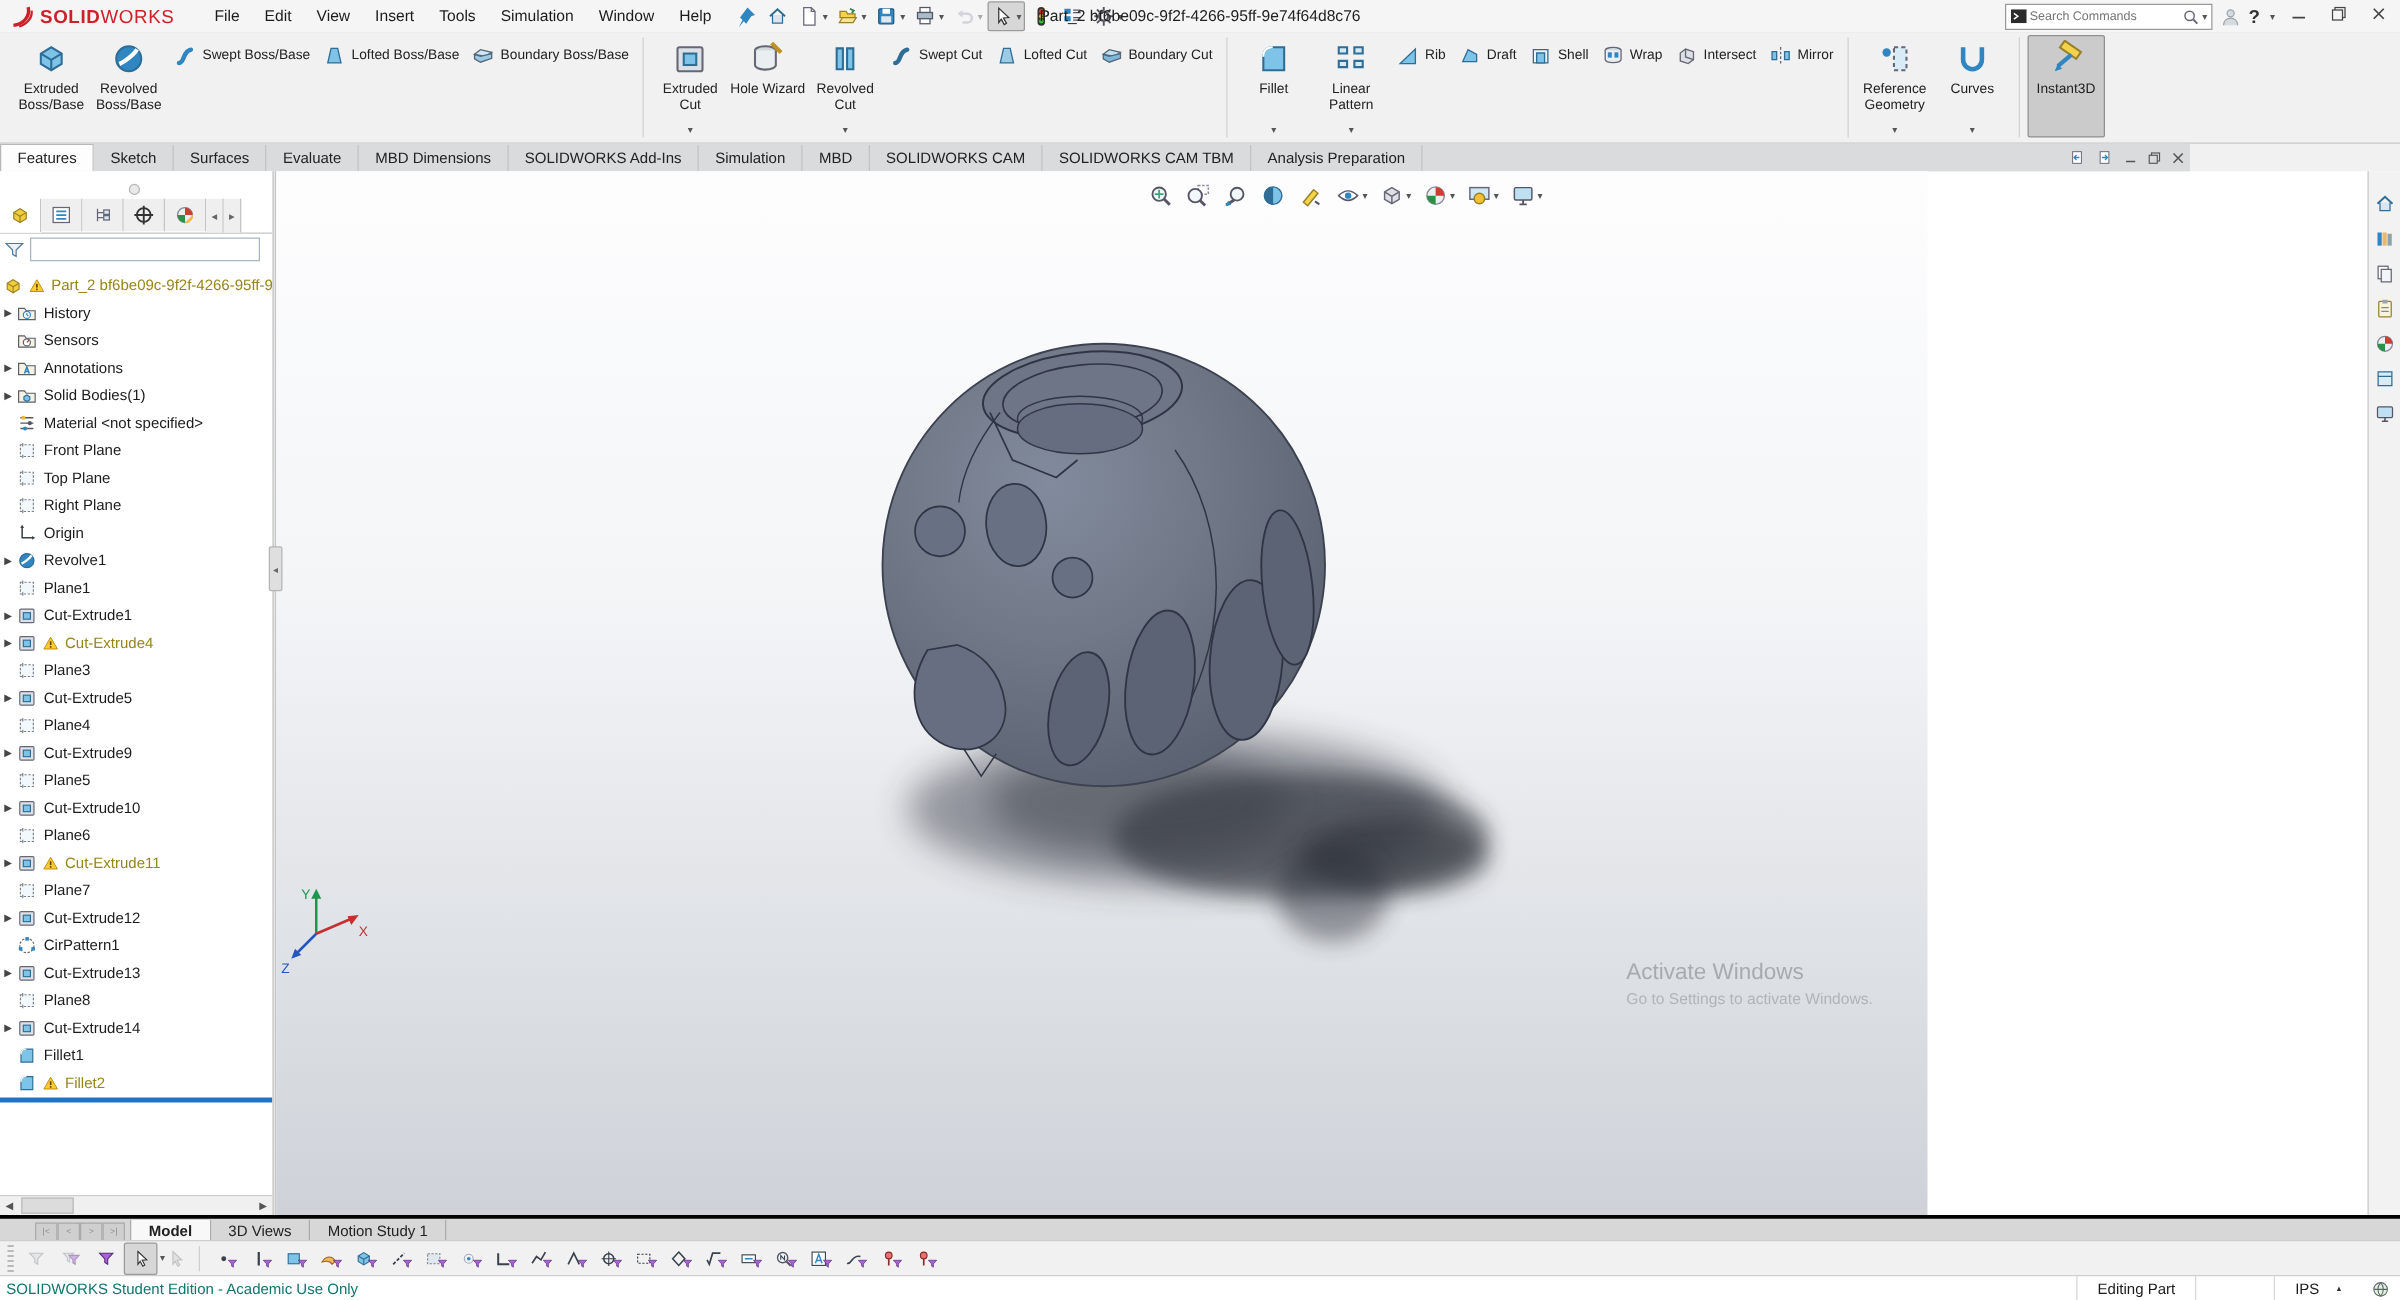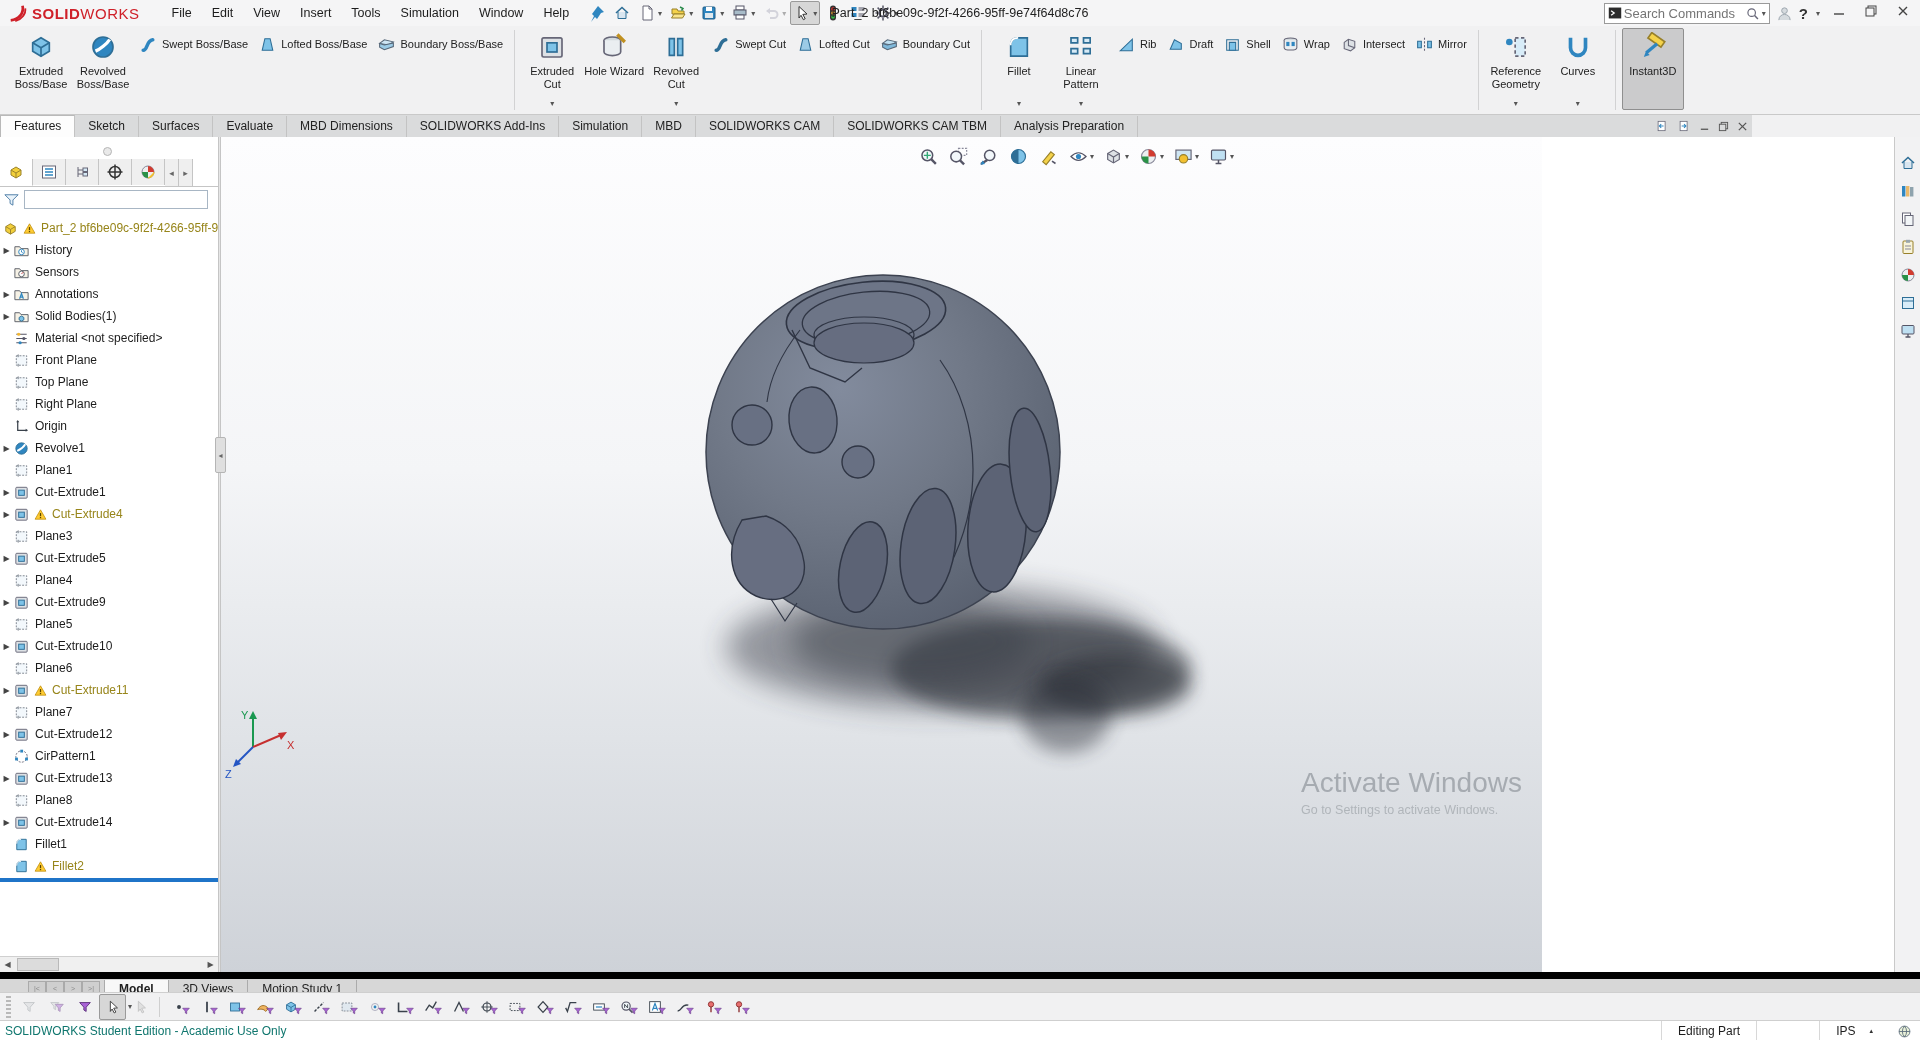--- a/index.html
+++ b/index.html
@@ -16,21 +16,21 @@
   .qat{display:flex;align-items:center;margin-left:6px;gap:1px;}
   .qbtn{display:flex;align-items:center;height:22px;padding:0 2px;border:1px solid transparent;border-radius:2px;}
   .qbtn.pressed{background:#d7d7d7;border-color:#9a9a9a;}
   .qbtn.disabled{opacity:.45;}
   .qarrow{font-size:8px;color:#555;margin-left:2px;}
   #doc-title{position:absolute;left:0;right:0;text-align:center;top:0;line-height:26px;
              font-size:12.5px;color:#222;pointer-events:none;}
   .tb-right{margin-left:auto;display:flex;align-items:center;gap:6px;margin-right:4px;z-index:2;}
   .searchbox{display:flex;align-items:center;width:158px;height:19px;background:#fff;
              border:1px solid #9a9a9a;padding:0 3px;}
-  .searchbox input{flex:1;border:none;outline:none;font-size:13px;color:#444;
+  .searchbox input{flex:1;border:none;outline:none;font-size:10px;color:#444;
                    font-family:"Liberation Sans",sans-serif;background:transparent;min-width:0;}
   .winbtn{width:26px;text-align:center;color:#444;line-height:26px;}
   
   #ribbon{position:absolute;left:0;top:26px;width:1920px;height:89px;background:#f1f1f2;
           border-bottom:1px solid #c9c9c9;display:flex;align-items:stretch;padding-left:6px;box-sizing:border-box;}
   .rgroup{display:flex;align-items:flex-start;padding:2px 4px 0 4px;}
   .rsep{width:1px;background:#d2d2d3;margin:4px 2px;}
   .rbig{position:relative;width:62px;min-height:82px;display:flex;flex-direction:column;align-items:center;
         border:1px solid transparent;border-radius:2px;padding-top:3px;box-sizing:border-box;}
   .rbig.active{background:#cbcbcc;border-color:#8f8f8f;}
@@ -78,28 +78,28 @@
                 border:1px solid #b5b5b5;border-radius:2px;font-size:8px;color:#666;display:flex;
                 align-items:center;justify-content:center;z-index:3;}
   #viewport{position:absolute;left:221px;top:0;width:1321px;height:835px;
             background:linear-gradient(180deg,#fdfdfe 0%,#f4f5f7 40%,#e0e3e7 72%,#ced2d8 100%);overflow:hidden;}
   #headsup{position:absolute;left:694px;top:6px;display:flex;align-items:center;gap:3px;}
   .hbtn{display:flex;align-items:center;height:24px;padding:0 2px;border:1px solid transparent;border-radius:2px;}
   .hbtn .qarrow{font-size:8px;color:#555;margin-left:1px;}
   #scene-svg{position:absolute;left:400px;top:80px;}
   #triad{position:absolute;left:2px;top:568px;}
   #watermark{position:absolute;left:1080px;top:630px;color:#a6abb1;pointer-events:none;}
-  #watermark .w1{font-size:28px;}
+  #watermark .w1{font-size:18px;}
   #watermark .w2{font-size:12.5px;margin-top:4px;color:#b0b5ba;}
   #taskpane{position:absolute;right:0;top:0;width:26px;height:835px;background:#f2f2f3;
             border-left:1px solid #c9c9c9;display:flex;flex-direction:column;align-items:center;padding-top:14px;box-sizing:border-box;gap:5px;}
   .tpbtn{width:22px;height:21px;display:flex;align-items:center;justify-content:center;border:1px solid transparent;border-radius:2px;}
   
   #bottombar{position:absolute;left:0;top:972px;width:1920px;height:20px;background:#d7d7d7;
-             border-top:7px solid #000000;display:flex;align-items:center;}
+             border-top:3px solid #000000;display:flex;align-items:flex-end;}
   .bnav{display:flex;align-items:center;margin-left:28px;}
   .bnavbtn{width:16px;height:15px;background:#cfcfcf;border:1px solid #aaa;color:#8a8a8a;
            font-size:7px;line-height:14px;text-align:center;}
   .btab{padding:0 14px;line-height:19px;font-size:12px;border-right:1px solid #ababab;color:#222;}
   .btab.active{background:#f8f8f8;font-weight:700;border-left:1px solid #ababab;}
   #filterbar{position:absolute;left:0;top:992px;width:1920px;height:28px;background:#f1f1f2;
              border-top:1px solid #cfcfcf;display:flex;align-items:center;padding-left:2px;box-sizing:border-box;}
   .fhandle{width:5px;height:22px;margin:0 4px;background:repeating-linear-gradient(180deg,#b9b9b9 0 2px,transparent 2px 4px);}
   .fbtn{position:relative;width:25px;height:24px;display:flex;align-items:center;justify-content:center;
         border:1px solid transparent;border-radius:2px;}

